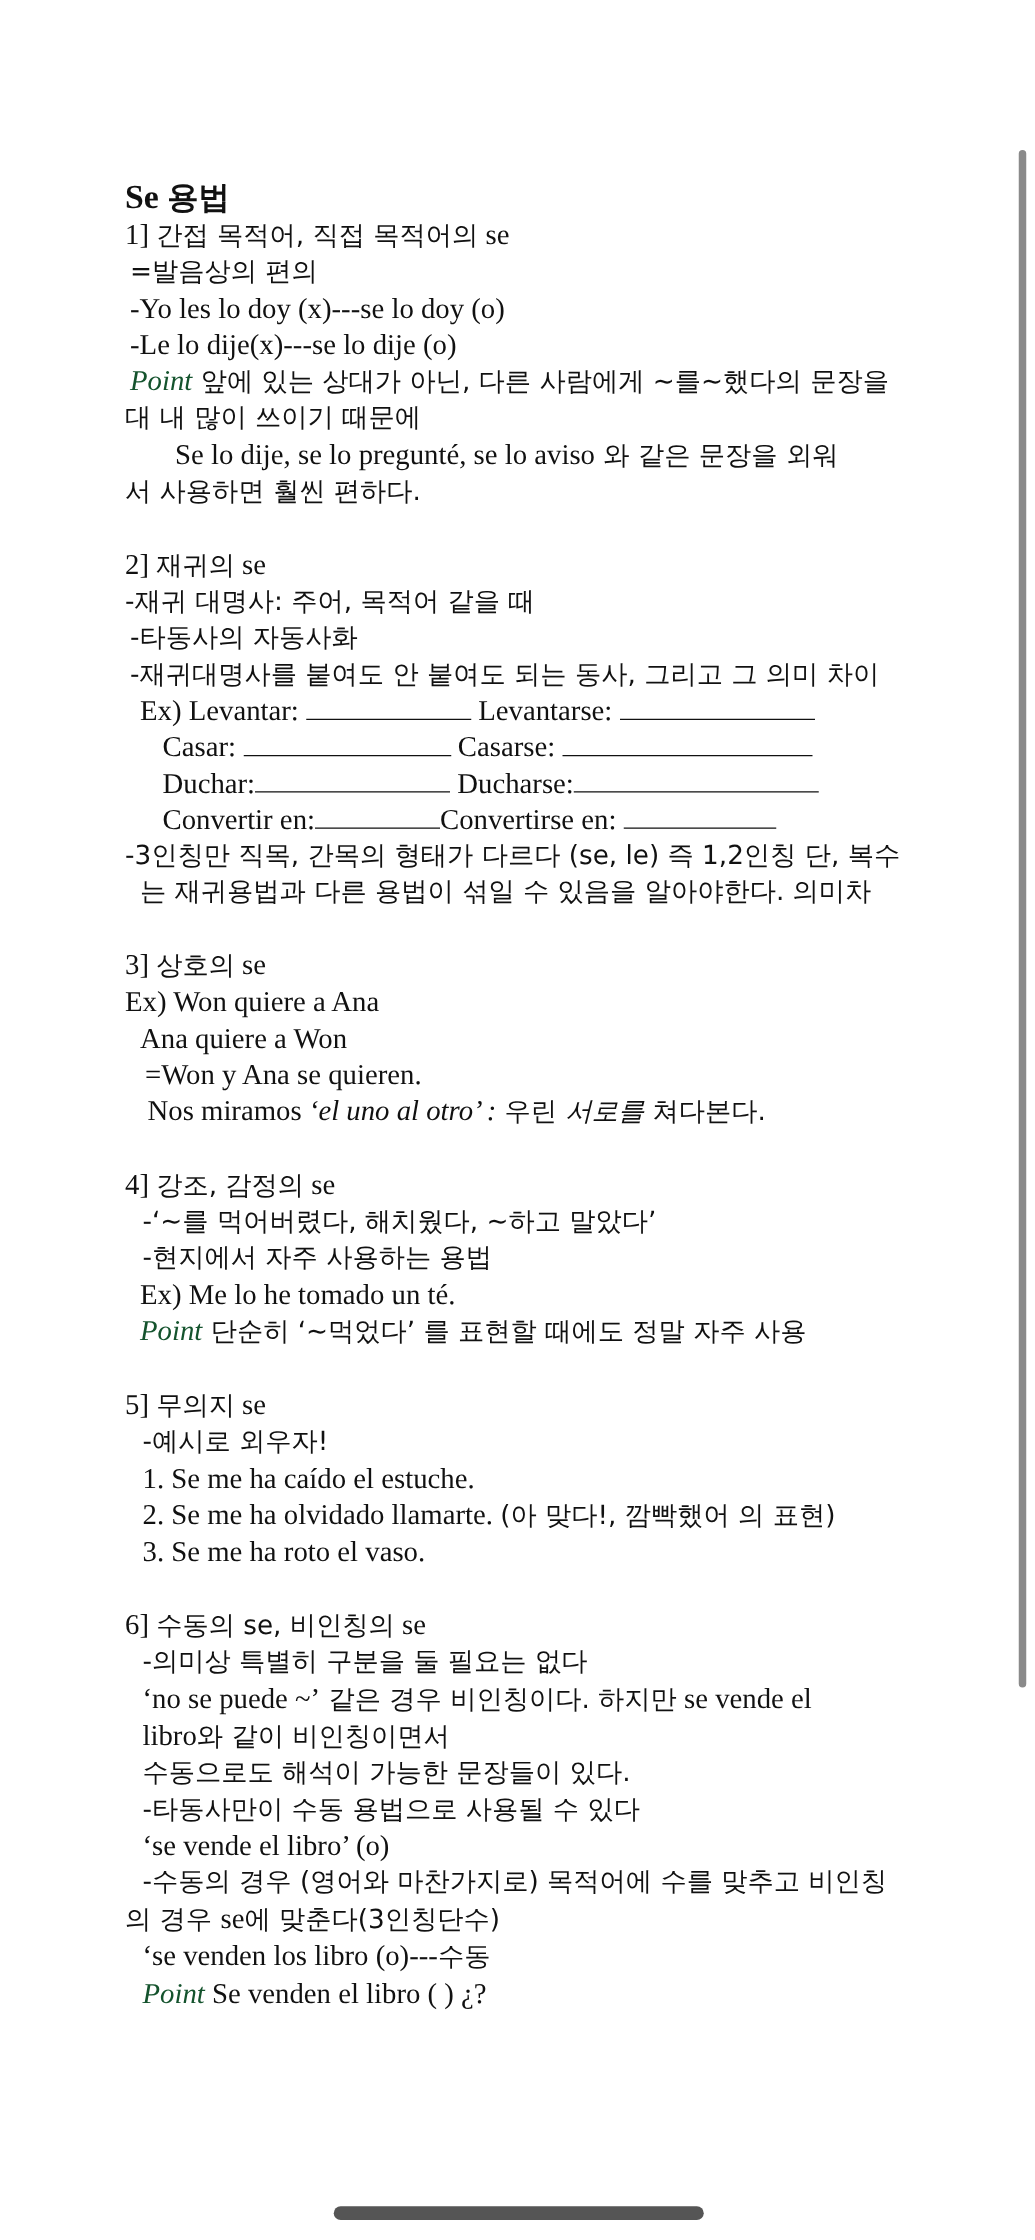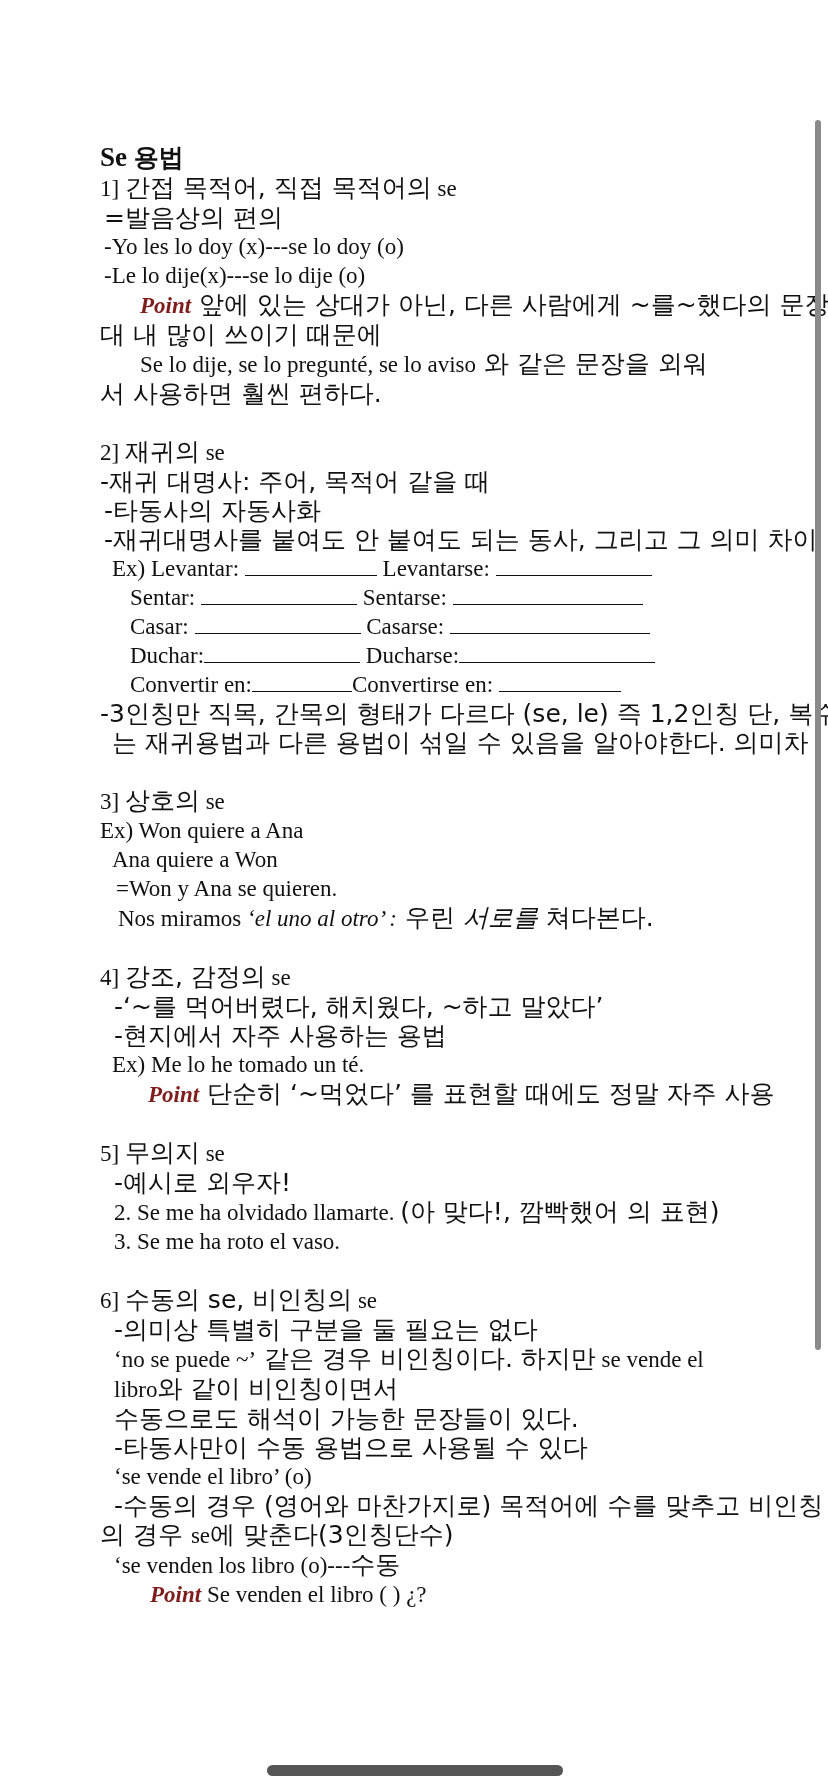--- a/index.html
+++ b/index.html
@@ -1,23 +1,23 @@
 <!DOCTYPE html>
 <html><head>
 <meta charset="utf-8">
 <style>
   html, body { margin:0; padding:0; background:#ffffff; }
   body { width:828px; height:1792px; position:relative; overflow:hidden;
          font-family:"Liberation Serif", "DejaVu Serif", serif; color:#111; }
   .page { position:absolute; left:100px; top:140px; width:640px; }
   .line { font-size:23px; line-height:29px; white-space:pre; }
-  .ko { font-family:"DejaVu Sans", "Liberation Sans", sans-serif; font-size:25px; }
+  .ko { font-family:"DejaVu Sans", "Liberation Sans", sans-serif; font-size:21px; }
   .title { font-size:27px; font-weight:bold; line-height:34px; margin-bottom:-2px; }
   .title .ko { font-size:25px; font-weight:bold; }
-  .point { color:#7f1d1d; font-weight:bold; font-style:italic;margin-left:36px; }
+  .point { color:#14532d; font-weight:normal; font-style:italic; }
   .it { font-style:italic;text-align:center; }
   .gap { height:29px; }
   .blank { display:inline-block; border-bottom:1.5px solid #111; height:20px; vertical-align:baseline; }
   .scrollbar { position:absolute; left:815px; top:120px; width:6px; height:1230px; background:#8a8a8a; border-radius:3px; }
   .home-indicator { position:absolute; left:267px; top:1765px; width:296px; height:11px; background:#555; border-radius:6px; }
 </style>
 </head>
 <body>
 
 <div class="page">
@@ -36,21 +36,20 @@
   </div>
   <div class="gap"></div>
 
   <div>
     <div class="line"><span>2] </span><span class="ko">재귀의</span><span> se</span></div>
     <div class="line ko">-재귀 대명사: 주어, 목적어 같을 때</div>
     <div class="line ko" style="padding-left:4px">-타동사의 자동사화</div>
     <div class="line ko" style="padding-left:4px">-재귀대명사를 붙여도 안 붙여도 되는 동사, 그리고 그 의미 차이</div>
 
     <div class="line" style="padding-left:12px"><span>Ex) </span><span>Levantar:</span> <span class="blank" style="width:132px"></span> <span>Levantarse:</span> <span class="blank" style="width:156px"></span></div>
-    <div class="line" style="padding-left:30px"><span>Sentar:</span> <span class="blank" style="width:156px"></span> <span>Sentarse:</span> <span class="blank" style="width:190px"></span></div>
     <div class="line" style="padding-left:30px"><span>Casar:</span> <span class="blank" style="width:166px"></span> <span>Casarse:</span> <span class="blank" style="width:200px"></span></div>
     <div class="line" style="padding-left:30px"><span>Duchar:</span><span class="blank" style="width:156px"></span> <span>Ducharse:</span><span class="blank" style="width:196px"></span></div>
     <div class="line" style="padding-left:30px"><span>Convertir en:</span><span class="blank" style="width:100px"></span><span>Convertirse en:</span> <span class="blank" style="width:122px"></span></div>
 
     <div class="line ko">-3인칭만 직목, 간목의 형태가 다르다 (se, le) 즉 1,2인칭 단, 복수</div>
     <div class="line ko" style="padding-left:12px">는 재귀용법과 다른 용법이 섞일 수 있음을 알아야한다. 의미차</div>
   </div>
   <div class="gap"></div>
 
   <div>
@@ -67,20 +66,21 @@
     <div class="line ko" style="padding-left:14px">-‘~를 먹어버렸다, 해치웠다, ~하고 말았다’</div>
     <div class="line ko" style="padding-left:14px">-현지에서 자주 사용하는 용법</div>
     <div class="line" style="padding-left:12px">Ex) Me lo he tomado un té.</div>
     <div class="line" style="padding-left:12px"><span class="point">Point</span><span class="ko"> 단순히 ‘~먹었다’ 를 표현할 때에도 정말 자주 사용</span></div>
   </div>
   <div class="gap"></div>
 
   <div>
     <div class="line"><span>5] </span><span class="ko">무의지</span><span> se</span></div>
     <div class="line ko" style="padding-left:14px">-예시로 외우자!</div>
+    <div class="line" style="padding-left:14px">1. Se me ha caído el estuche.</div>
     <div class="line" style="padding-left:14px"><span>2. Se me ha olvidado llamarte. </span><span class="ko">(아 맞다!, 깜빡했어 의 표현)</span></div>
     <div class="line" style="padding-left:14px">3. Se me ha roto el vaso.</div>
   </div>
   <div class="gap"></div>
 
   <div>
     <div class="line"><span>6] </span><span class="ko">수동의 se, 비인칭의</span><span> se</span></div>
     <div class="line ko" style="padding-left:14px">-의미상 특별히 구분을 둘 필요는 없다</div>
     <div class="line" style="padding-left:14px"><span>‘no se puede ~’</span><span class="ko"> 같은 경우 비인칭이다. 하지만</span><span> se vende el</span></div>
     <div class="line" style="padding-left:14px"><span>libro</span><span class="ko">와 같이 비인칭이면서</span></div>

